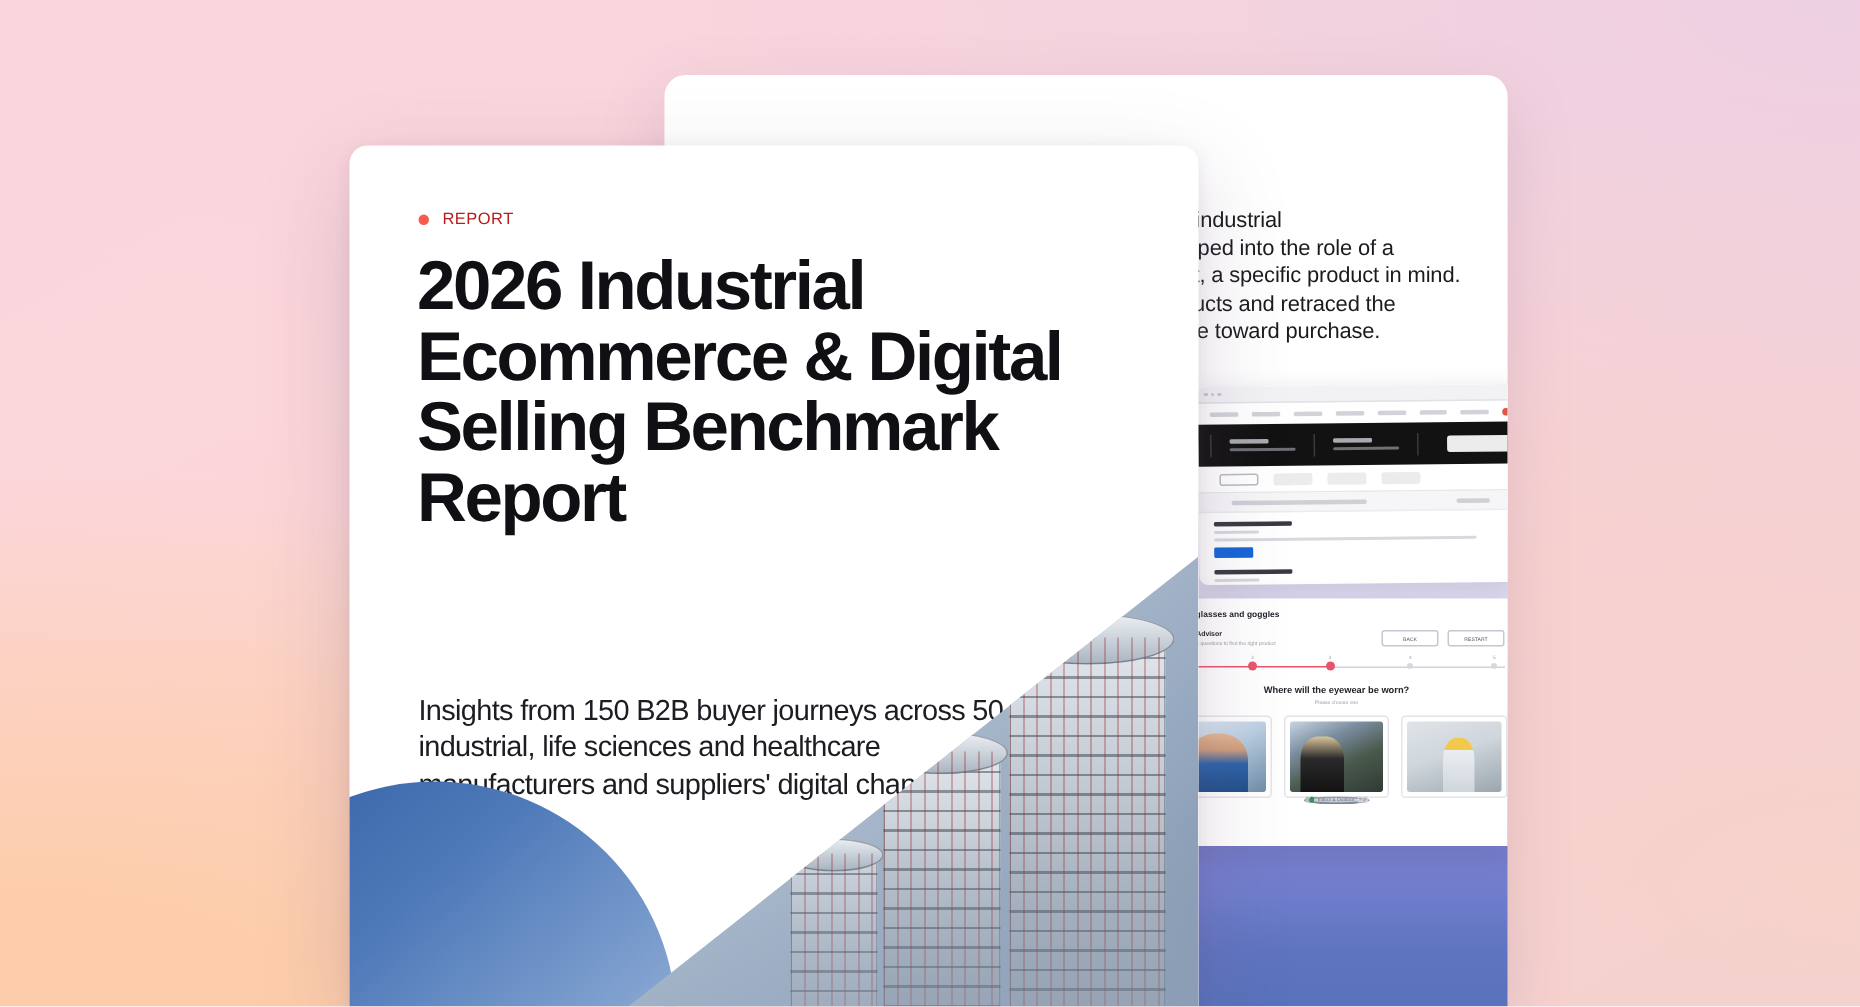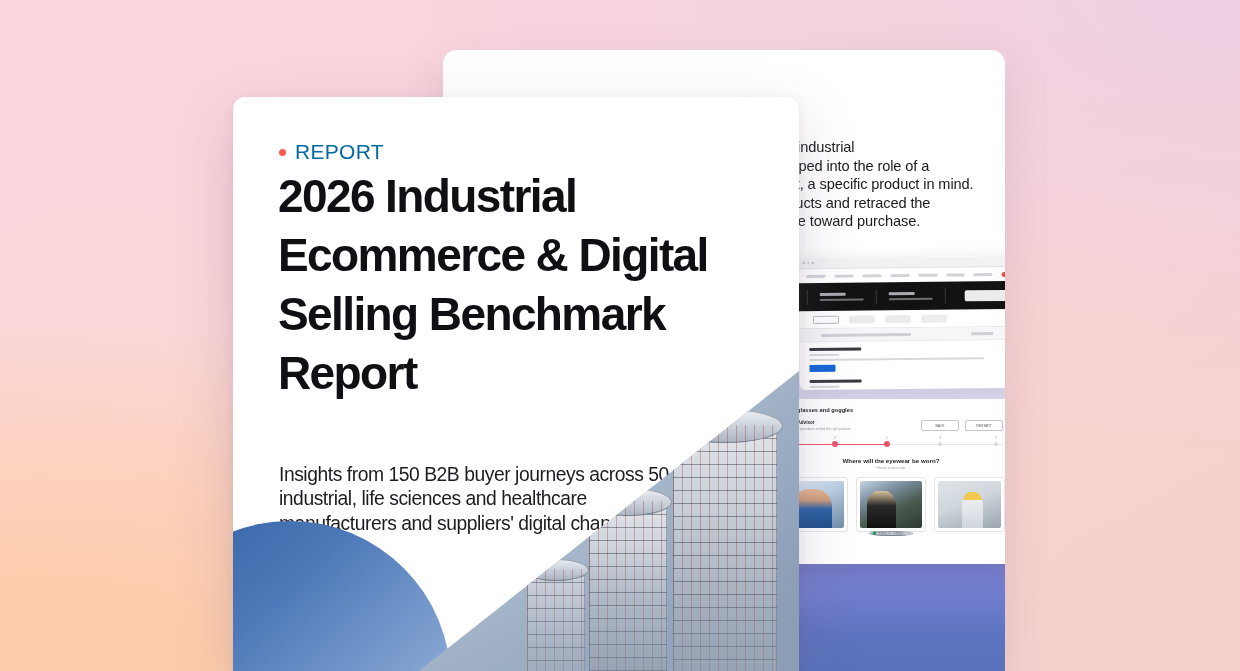--- a/index.html
+++ b/index.html
@@ -185,29 +185,29 @@
     box-shadow: 0 22px 60px rgba(110, 80, 120, 0.22), 0 2px 10px rgba(110,80,120,0.10);
   }
 
   .kicker {
     position: absolute;
     left: 46px; top: 43px;
     display: flex; align-items: center; gap: 9px;
   }
   .kicker .dot { width: 7px; height: 7px; border-radius: 50%; background: #fb5b4e; }
   .kicker .txt {
-    font-size: 21px; letter-spacing: 0.3px; color: #0369a1; font-weight: 400;
+    font-size: 11px; letter-spacing: 0.3px; color: #b91c1c; font-weight: 400;
   }
 
   .headline {
     position: absolute;
     left: 45px; top: 70px;
     width: 440px;
     font-size: 46px;
-    line-height: 59px;
+    line-height: 47px;
     letter-spacing: -1.6px;
     font-weight: 700;
     color: #101014;
   }
 
   .subhead {
     position: absolute;
     left: 46px; top: 366px;
     width: 420px;
     font-size: 19.3px;

